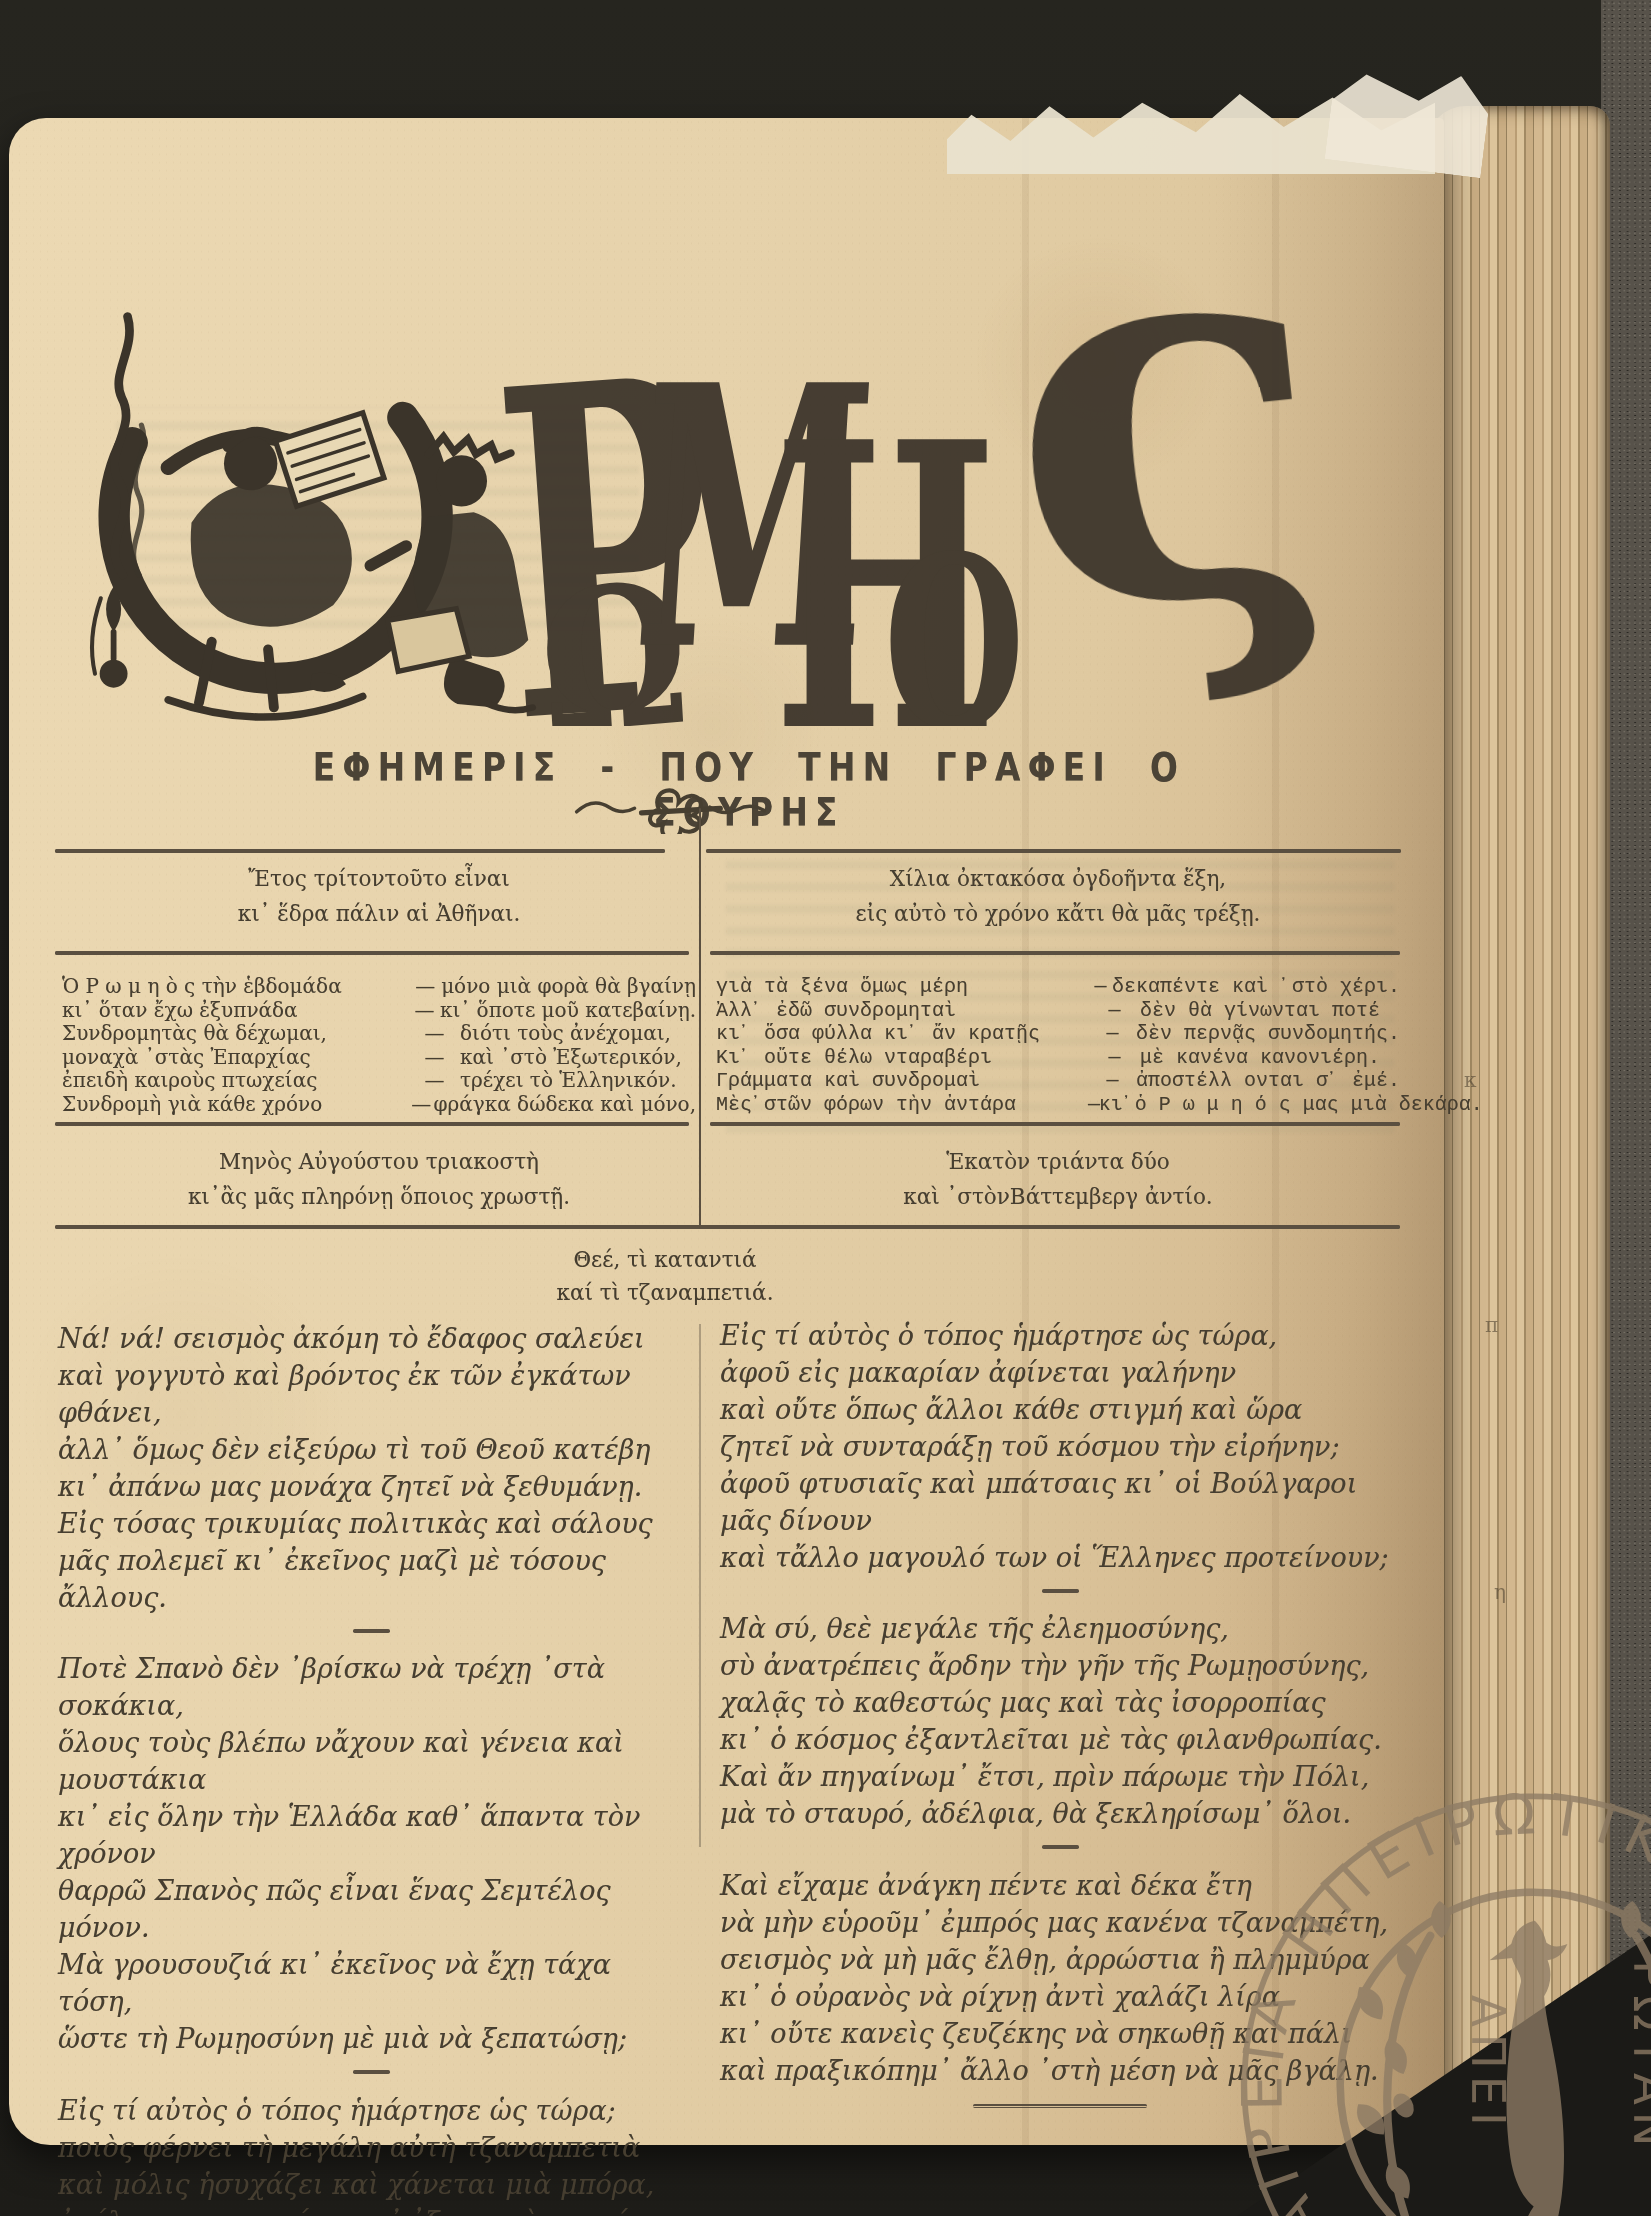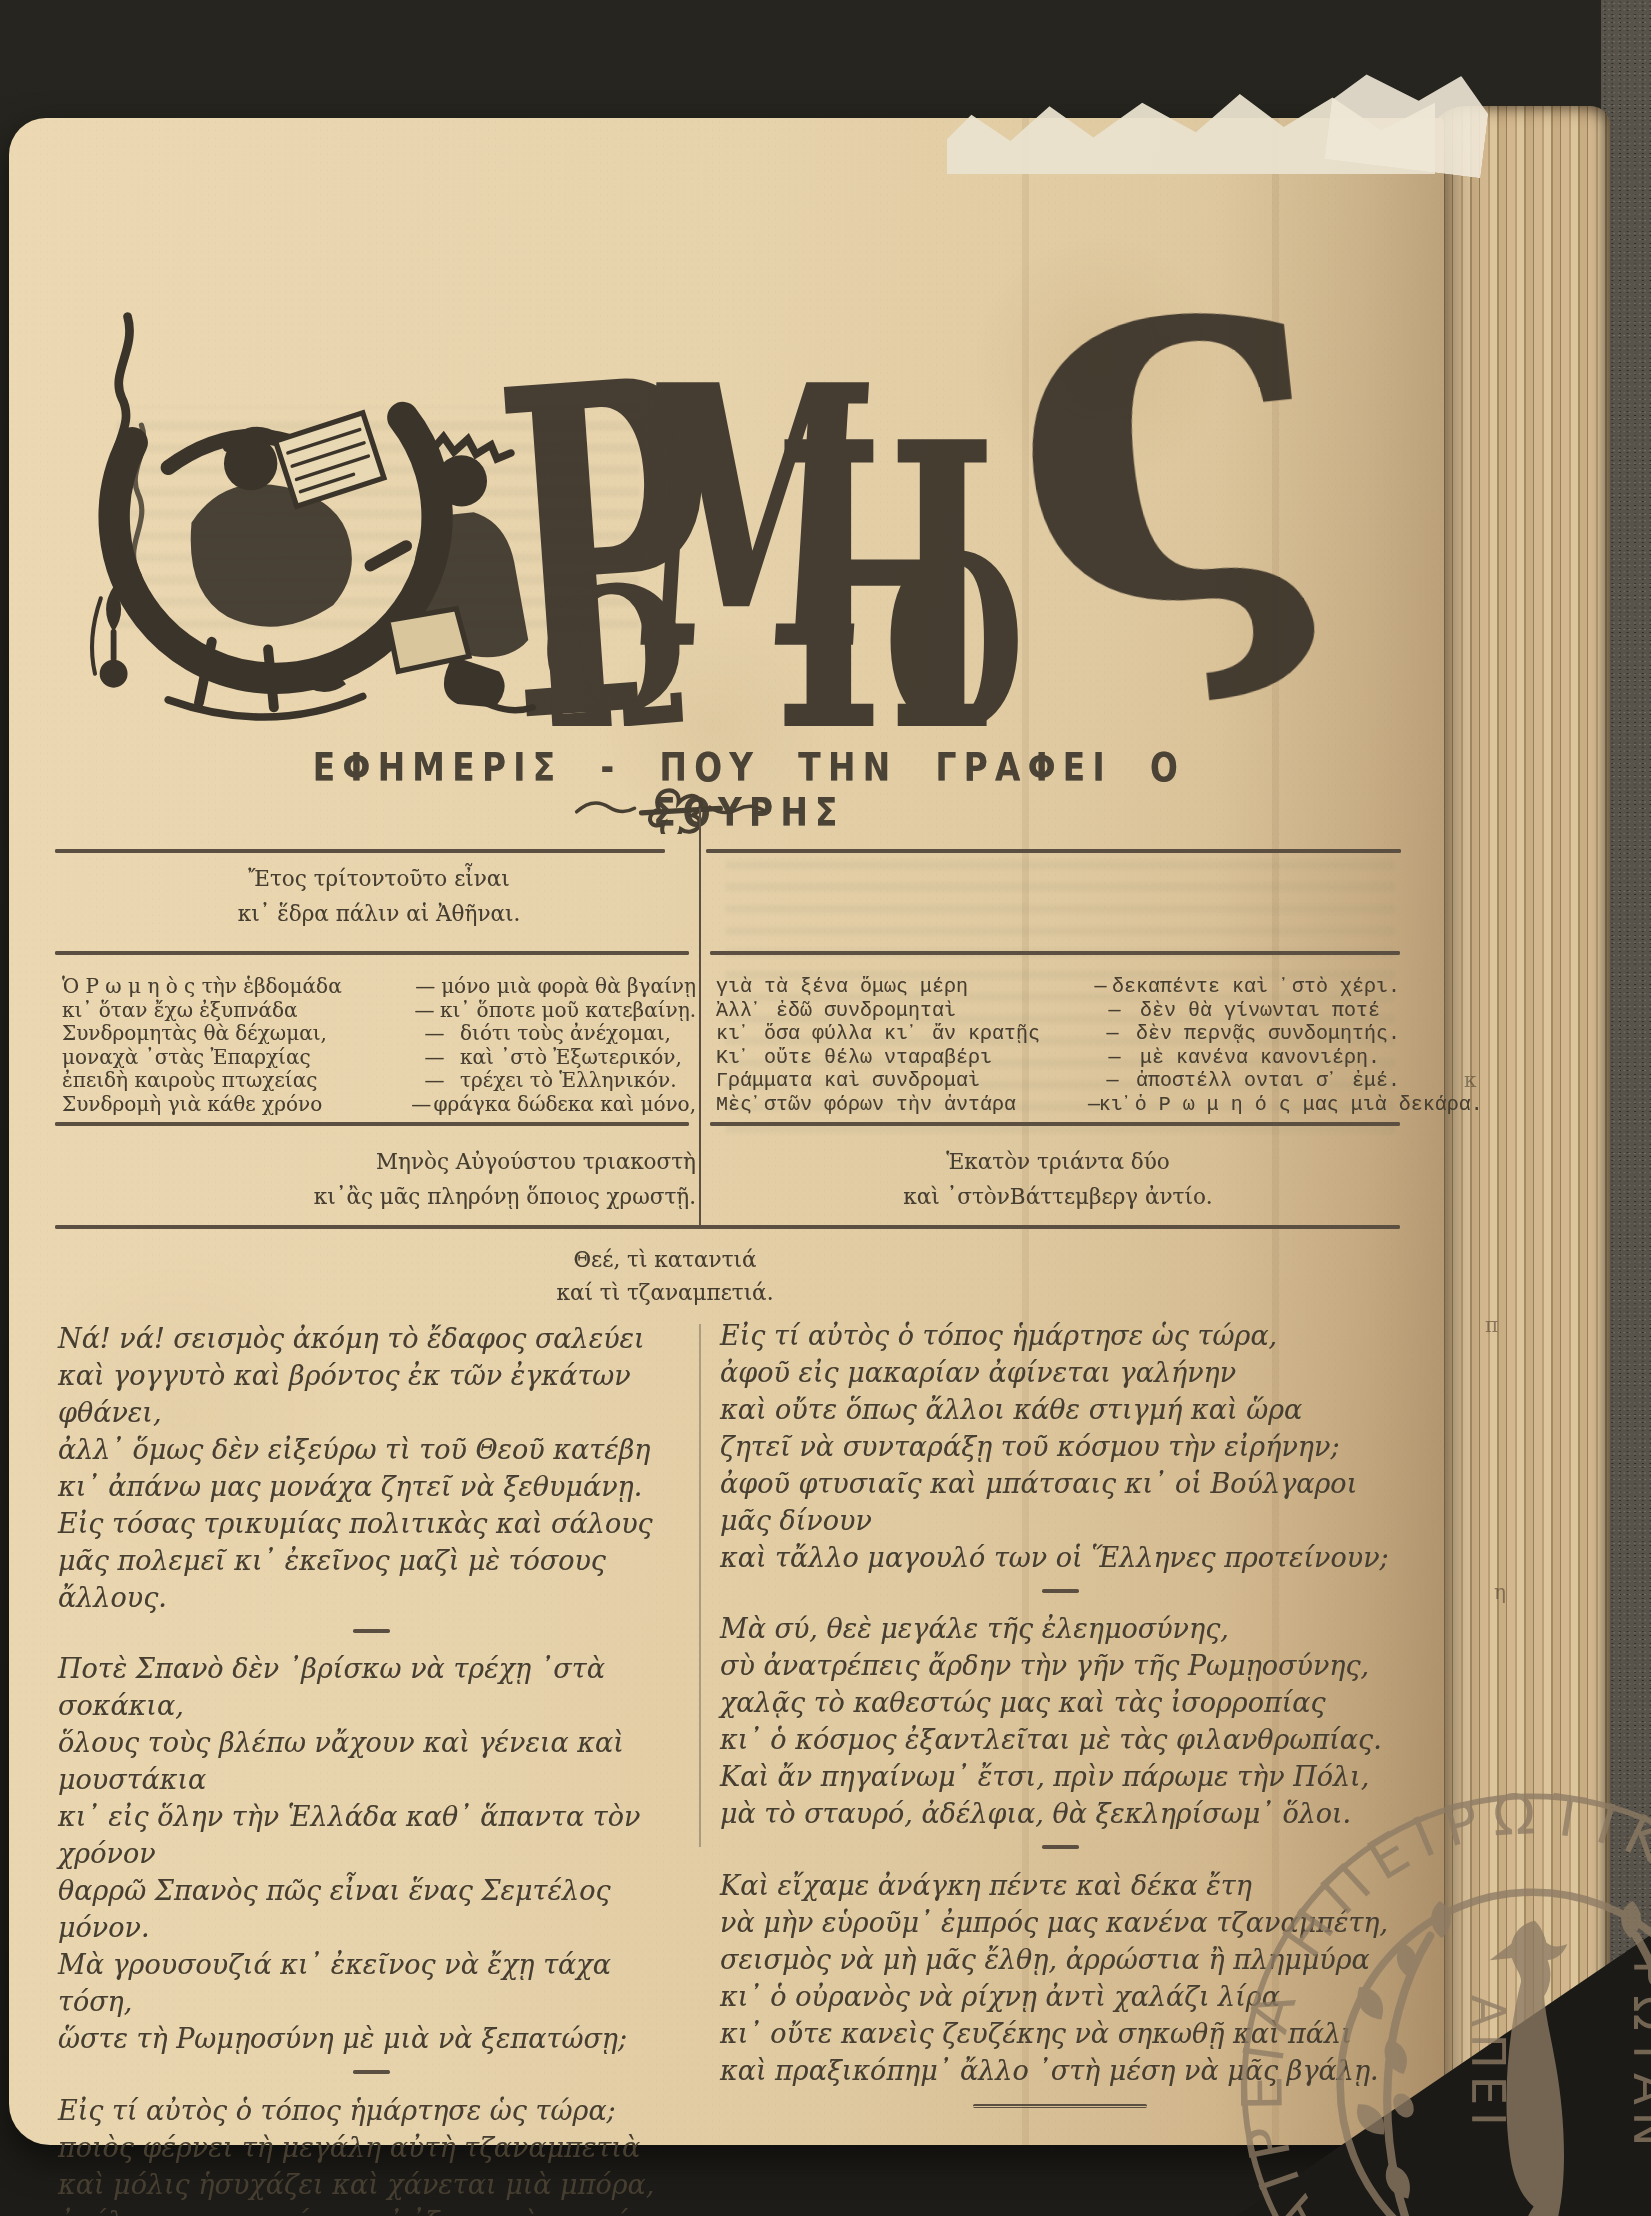--- a/index.html
+++ b/index.html
@@ -200,25 +200,27 @@
           <span class="t-dash">—</span>
           <span class="t-r">τρέχει τὸ Ἑλληνικόν.</span>
         </div>
 
         <div class="term-row">
           <span class="t-l">Συνδρομὴ γιὰ κάθε χρόνο</span>
           <span class="t-dash">—</span>
           <span class="t-r">φράγκα δώδεκα καὶ μόνο,</span>
         </div>
       </div>
-    <div class="verse" style="left:0;top:336px;width:100%;text-align:right;">Μηνὸς Αὐγούστου τριακοστὴ
+    <div class="verse" style="left:0;top:336px;width:100%;">Μηνὸς Αὐγούστου τριακοστὴ
 κι᾽ἂς μᾶς πληρόνῃ ὅποιος χρωστῇ.</div>
   </div>
 
   <div class="hcol col-right" style="left:661px;width:684px;">
+    <div class="verse" style="left:0;top:53px;width:100%;">Χίλια ὀκτακόσα ὀγδοῆντα ἕξη,
+εἰς αὐτὸ τὸ χρόνο κἄτι θὰ μᾶς τρέξῃ.</div>
     <div class="terms" style="top:167px;font-family:Liberation Mono, monospace;">
 
         <div class="term-row">
           <span class="t-l">γιὰ τὰ ξένα ὅμως μέρη</span>
           <span class="t-dash">—</span>
           <span class="t-r">δεκαπέντε καὶ ᾽στὸ χέρι.</span>
         </div>
 
         <div class="term-row">
           <span class="t-l">Ἀλλ᾽ ἐδῶ συνδρομηταὶ</span>

